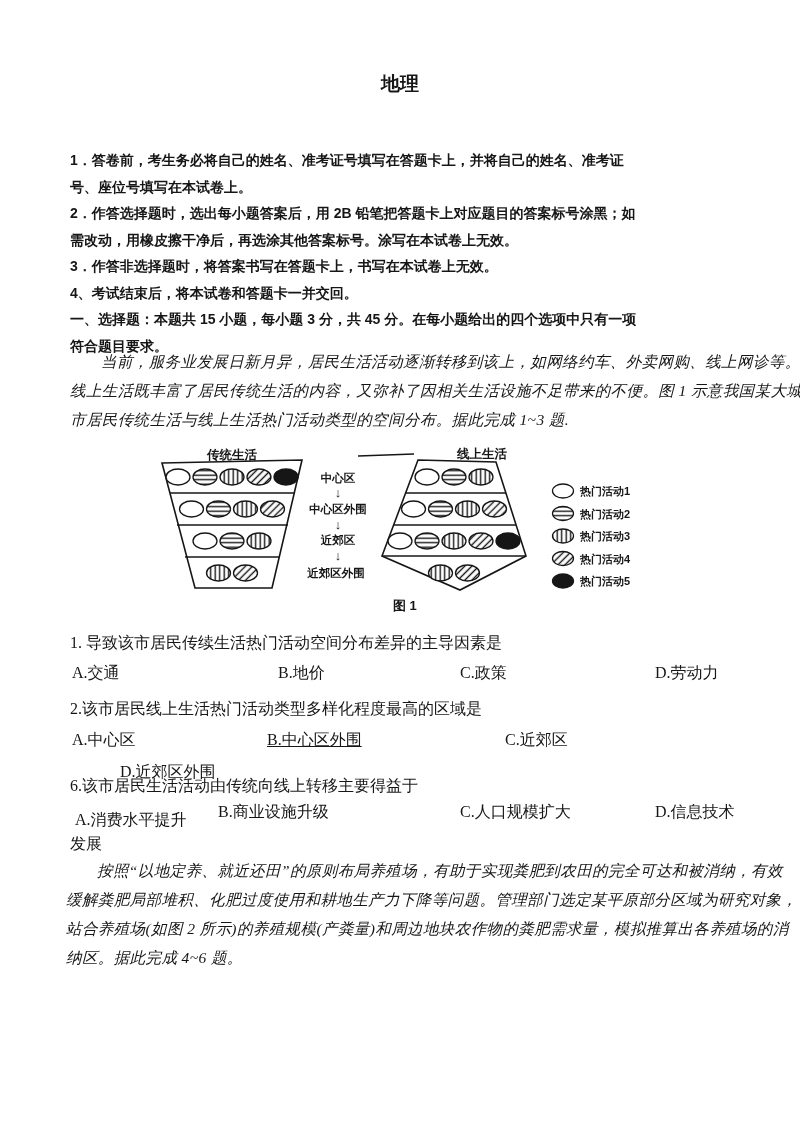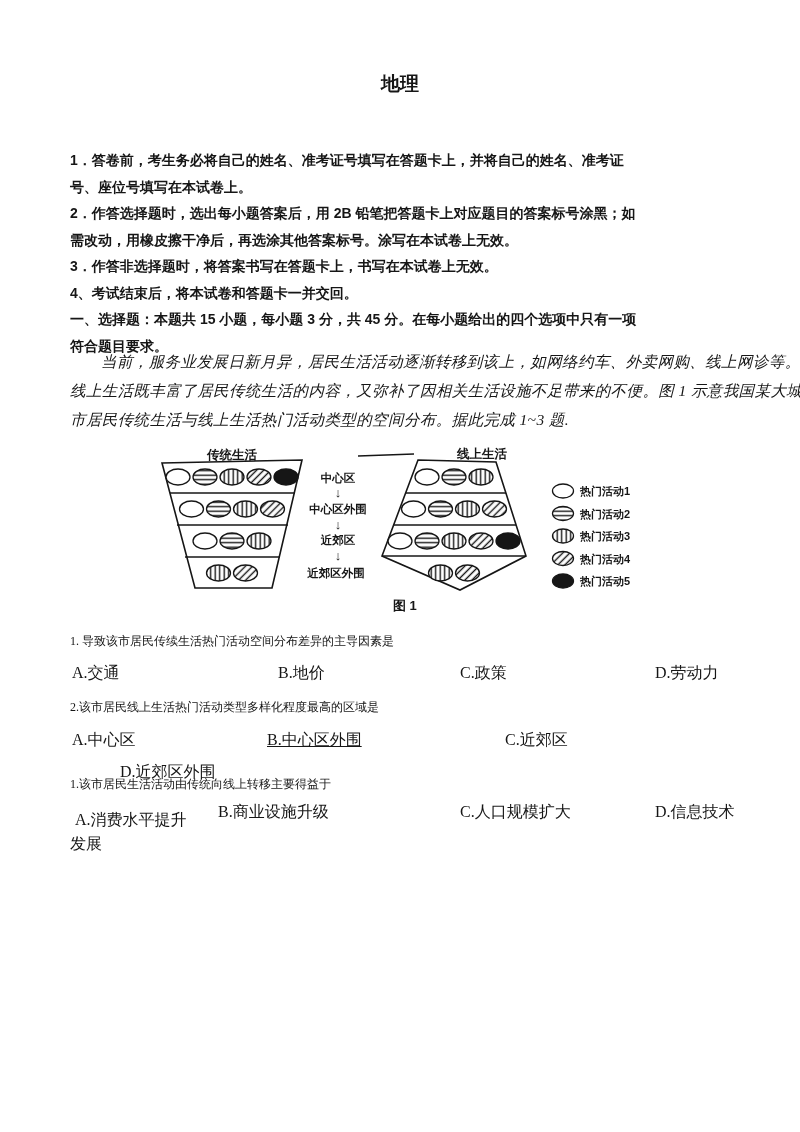--- a/index.html
+++ b/index.html
@@ -11,21 +11,21 @@
   .header{position:absolute;left:0;top:62px;width:800px;text-align:center;}
   .title{font-size:21px;letter-spacing:.5px;}
   .subject{font-size:19px;margin-top:9px;}
   .instructions{position:absolute;left:70px;top:147px;width:668px;}
   .instructions .ln{font-size:14px;line-height:26.5px;white-space:nowrap;}
   .passage{position:absolute;width:672px;}
   .passage .ln{font-size:15.5px;line-height:29px;white-space:nowrap;letter-spacing:.4px;}
   .passage .indent{text-indent:2em;}
   .p1{left:70px;top:347px;}
   .p2{left:66px;top:856px;}
-  .stem{position:absolute;left:70px;width:668px;font-size:12px;white-space:nowrap;}
+  .stem{position:absolute;left:70px;width:668px;font-size:16px;white-space:nowrap;}
   .optrow{position:absolute;left:70px;width:668px;height:24px;}
   .opt{position:absolute;top:0;font-size:16px;white-space:nowrap;}
   .figwrap{position:absolute;left:150px;top:446px;width:580px;height:176px;}
   svg text{fill:#161616;}
   .figtitle{font-size:12.5px;font-weight:bold;font-family:"Liberation Sans",sans-serif;}
   .zonelab{font-size:11.5px;font-weight:bold;font-family:"Liberation Sans",sans-serif;text-anchor:middle;}
   .zonearrow{font-size:13px;font-weight:bold;text-anchor:middle;}
   .leglab{font-size:11px;font-weight:bold;font-family:"Liberation Sans",sans-serif;}
   .caption{font-size:13px;font-weight:bold;font-family:"Liberation Sans",sans-serif;}
 </style>
@@ -151,23 +151,29 @@
   </div>
 
   <div class="stem song" style="top:699px;">2.该市居民线上生活热门活动类型多样化程度最高的区域是</div>
   <div class="optrow">
     <span class="opt song" style="left:2px;top:730px;">A.中心区</span>
     <span class="opt song" style="left:197px;top:730px;text-decoration:underline;">B.中心区外围</span>
     <span class="opt song" style="left:435px;top:730px;">C.近郊区</span>
     <span class="opt song" style="left:50px;top:762px;">D.近郊区外围</span>
   </div>
 
-  <div class="stem song" style="top:776px;">1.该市居民生活活动由传统向线上转移主要得益于</div>
+  <div class="stem song" style="top:776px;">6.该市居民生活活动由传统向线上转移主要得益于</div>
   <div class="optrow">
     <span class="opt song" style="left:5px;top:802px;margin-top:8px;">A.消费水平提升</span>
     <span class="opt song" style="left:148px;top:802px;">B.商业设施升级</span>
     <span class="opt song" style="left:390px;top:802px;">C.人口规模扩大</span>
     <span class="opt song" style="left:585px;top:802px;">D.信息技术</span>
     <span class="opt song" style="left:0px;top:834px;">发展</span>
   </div>
 
+  <div class="passage p2 kai">
+    <div class="ln indent">按照“以地定养、就近还田”的原则布局养殖场，有助于实现粪肥到农田的完全可达和被消纳，有效</div>
+    <div class="ln">缓解粪肥局部堆积、化肥过度使用和耕地生产力下降等问题。管理部门选定某平原部分区域为研究对象，</div>
+    <div class="ln">站合养殖场(如图 2 所示)的养殖规模(产粪量)和周边地块农作物的粪肥需求量，模拟推算出各养殖场的消</div>
+    <div class="ln">纳区。据此完成 4~6 题。</div>
+  </div>
 
 </div>
 
 </body></html>

